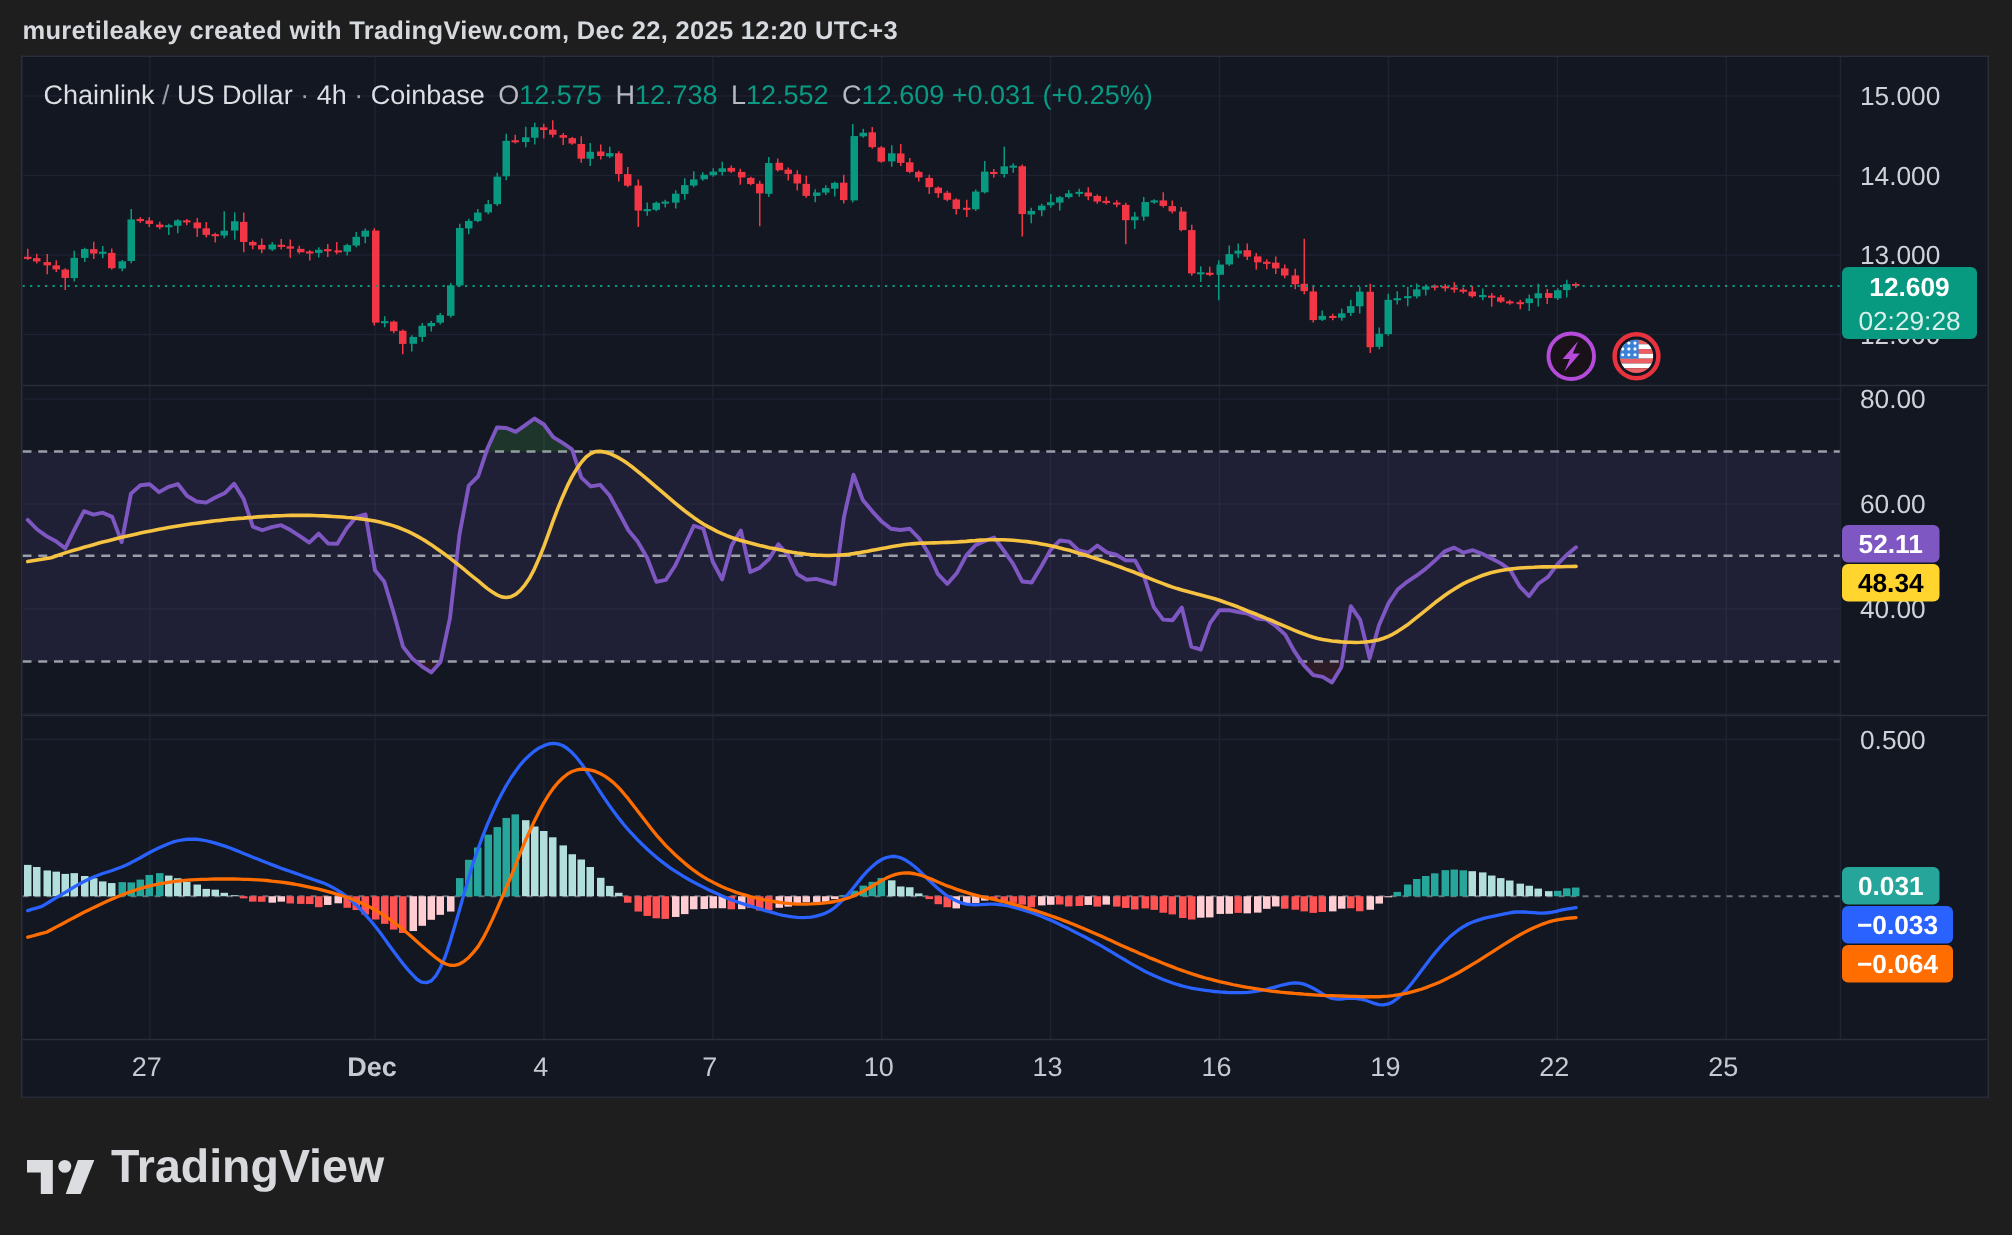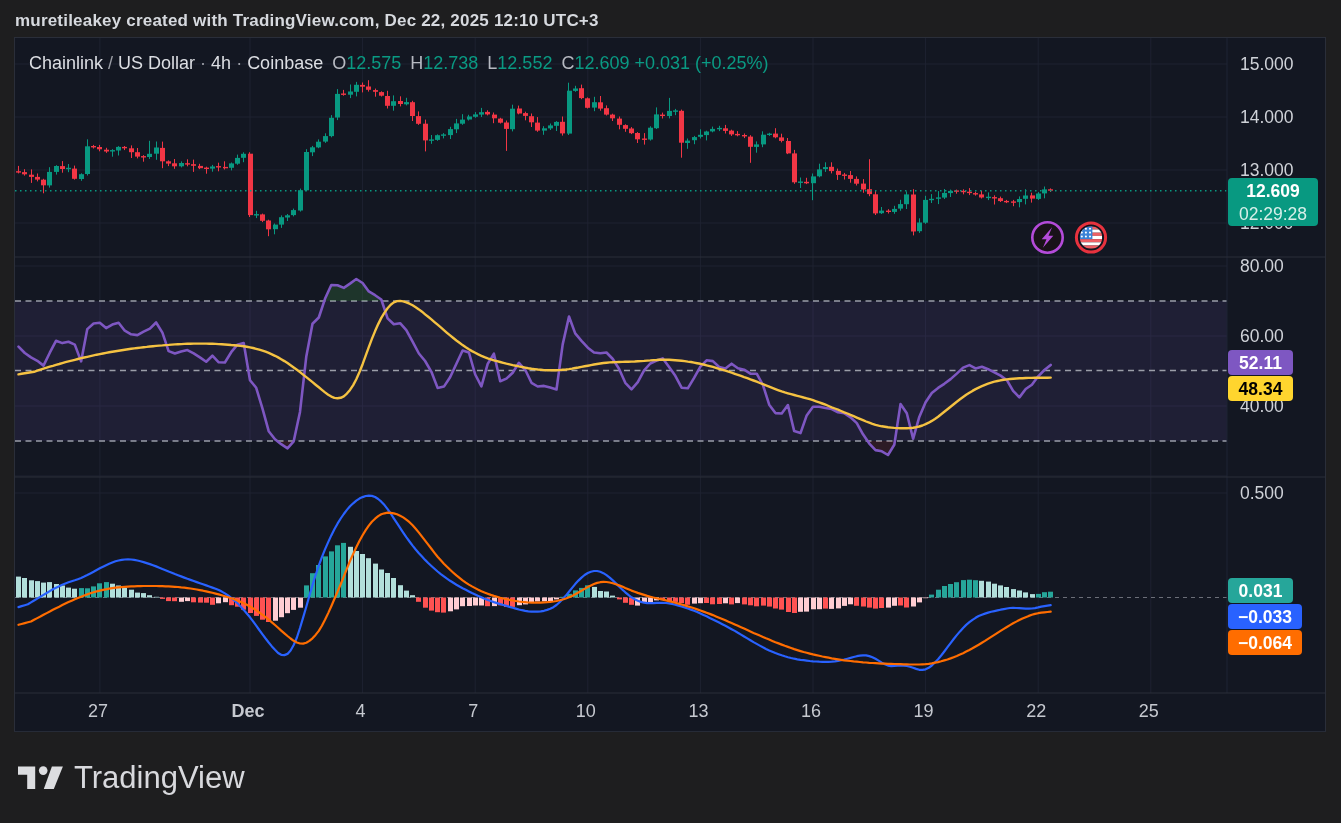--- a/index.html
+++ b/index.html
@@ -1,22 +1,22 @@
 <!DOCTYPE html>
 <html><head><meta charset="utf-8"><style>
 html,body{margin:0;padding:0;width:1341px;height:823px;background:#1e1e1f;overflow:hidden}
 #topbar{position:absolute;left:15px;top:0;height:38px;line-height:42px;
  font-family:"Liberation Sans",sans-serif;font-size:17px;font-weight:bold;color:#d6d9de;letter-spacing:0.2px}
 #chart{position:absolute;left:14px;top:37px;width:1310px;height:693px;background:#131722;border:1px solid #2a2e39;border-bottom:1px solid #262b37}
-#logo{position:absolute;left:18px;top:760px;display:flex;align-items:flex-start;
- font-family:"Liberation Sans",sans-serif;font-size:31px;font-weight:normal;color:#d8d9dd}
+#logo{position:absolute;left:18px;top:760px;display:flex;align-items:flex-end;
+ font-family:"Liberation Sans",sans-serif;font-size:31px;font-weight:bold;color:#d8d9dd}
 #logo svg{margin-right:11px}
 </style></head>
 <body>
-<div id="topbar">muretileakey created with TradingView.com, Dec 22, 2025 12:10 UTC+3</div>
+<div id="topbar">muretileakey created with TradingView.com, Dec 22, 2025 12:20 UTC+3</div>
 <div id="chart">
     <svg width="1310" height="693" viewBox="0 0 1310 693" style="position:absolute;left:0;top:0">
       <g>
         <line x1="84.9" y1="0" x2="84.9" y2="655" stroke="#1e2231" stroke-width="1"></line>
         <line x1="235.0" y1="0" x2="235.0" y2="655" stroke="#1e2231" stroke-width="1"></line>
         <line x1="347.6" y1="0" x2="347.6" y2="655" stroke="#1e2231" stroke-width="1"></line>
         <line x1="460.2" y1="0" x2="460.2" y2="655" stroke="#1e2231" stroke-width="1"></line>
         <line x1="572.8" y1="0" x2="572.8" y2="655" stroke="#1e2231" stroke-width="1"></line>
         <line x1="685.4" y1="0" x2="685.4" y2="655" stroke="#1e2231" stroke-width="1"></line>
         <line x1="798.0" y1="0" x2="798.0" y2="655" stroke="#1e2231" stroke-width="1"></line>

